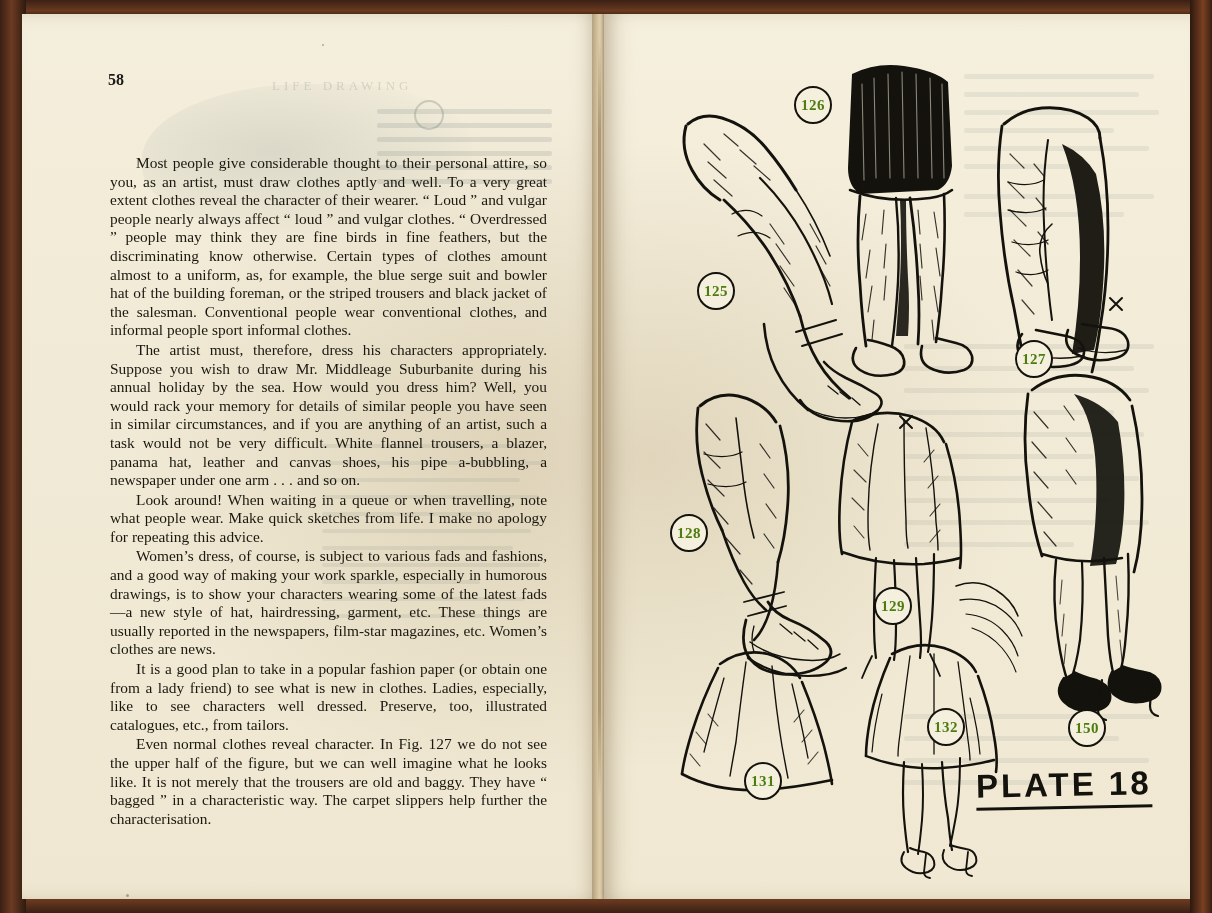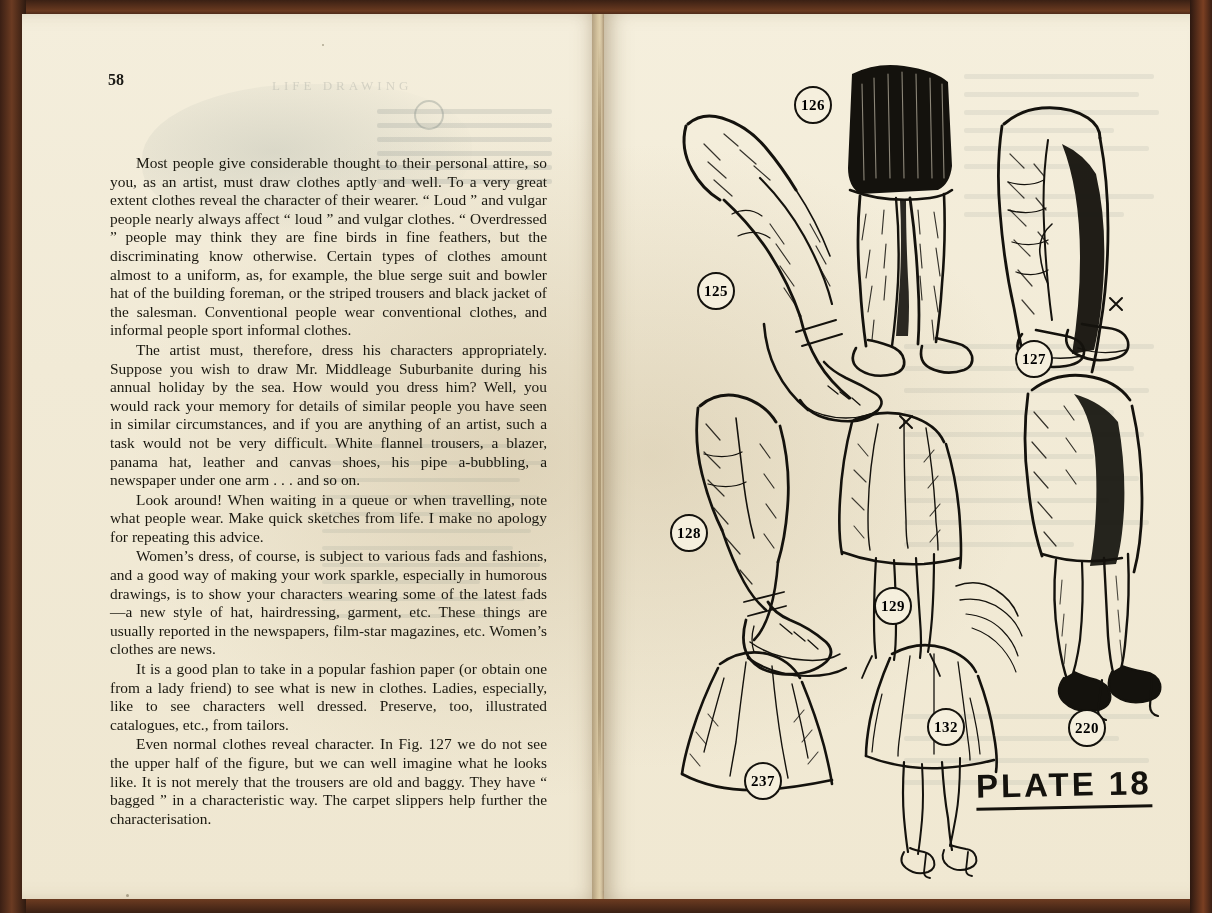--- a/index.html
+++ b/index.html
@@ -183,21 +183,21 @@
     height: 5px;
     background: rgba(110,122,118,0.55);
     border-radius: 2px;
   }
   .fig-num {
     position: absolute;
     width: 34px; height: 34px;
     border: 2.2px solid #14120d;
     border-radius: 50%;
     background: #f5efdd;
-    color: #000000;
+    color: #4d7c0f;
     font-family: "Liberation Serif", serif;
     font-size: 15px;
     font-weight: bold;
     display: flex;
     align-items: center;
     justify-content: center;
     letter-spacing: 0.5px;
   }
   .plate-caption {
     position: absolute;
@@ -489,22 +489,22 @@
         <path d="M340 836 q-4 10 4 16 q10 7 22 2 q8 -3 6 -11 q-2 -7 -10 -8 q-10 -2 -16 -4" stroke-width="2"></path>
         <path d="M364 838 l-2 18 q0 5 6 6" stroke-width="1.8"></path>
       </g>
     </svg>
 
     <div class="fig-num" style="left:93px; top:258px;">125</div>
     <div class="fig-num" style="left:190px; top:72px;">126</div>
     <div class="fig-num" style="left:411px; top:326px;">127</div>
     <div class="fig-num" style="left:66px;  top:500px;">128</div>
     <div class="fig-num" style="left:270px; top:573px;">129</div>
-    <div class="fig-num" style="left:464px; top:695px;">220</div>
-    <div class="fig-num" style="left:140px; top:748px;">237</div>
+    <div class="fig-num" style="left:464px; top:695px;">150</div>
+    <div class="fig-num" style="left:140px; top:748px;">131</div>
     <div class="fig-num" style="left:323px; top:694px;">132</div>
 
     <div class="plate-caption">
       <span>PLATE 18</span>
       <span class="ul"></span>
     </div>
   </div>
 
 </div>
 

